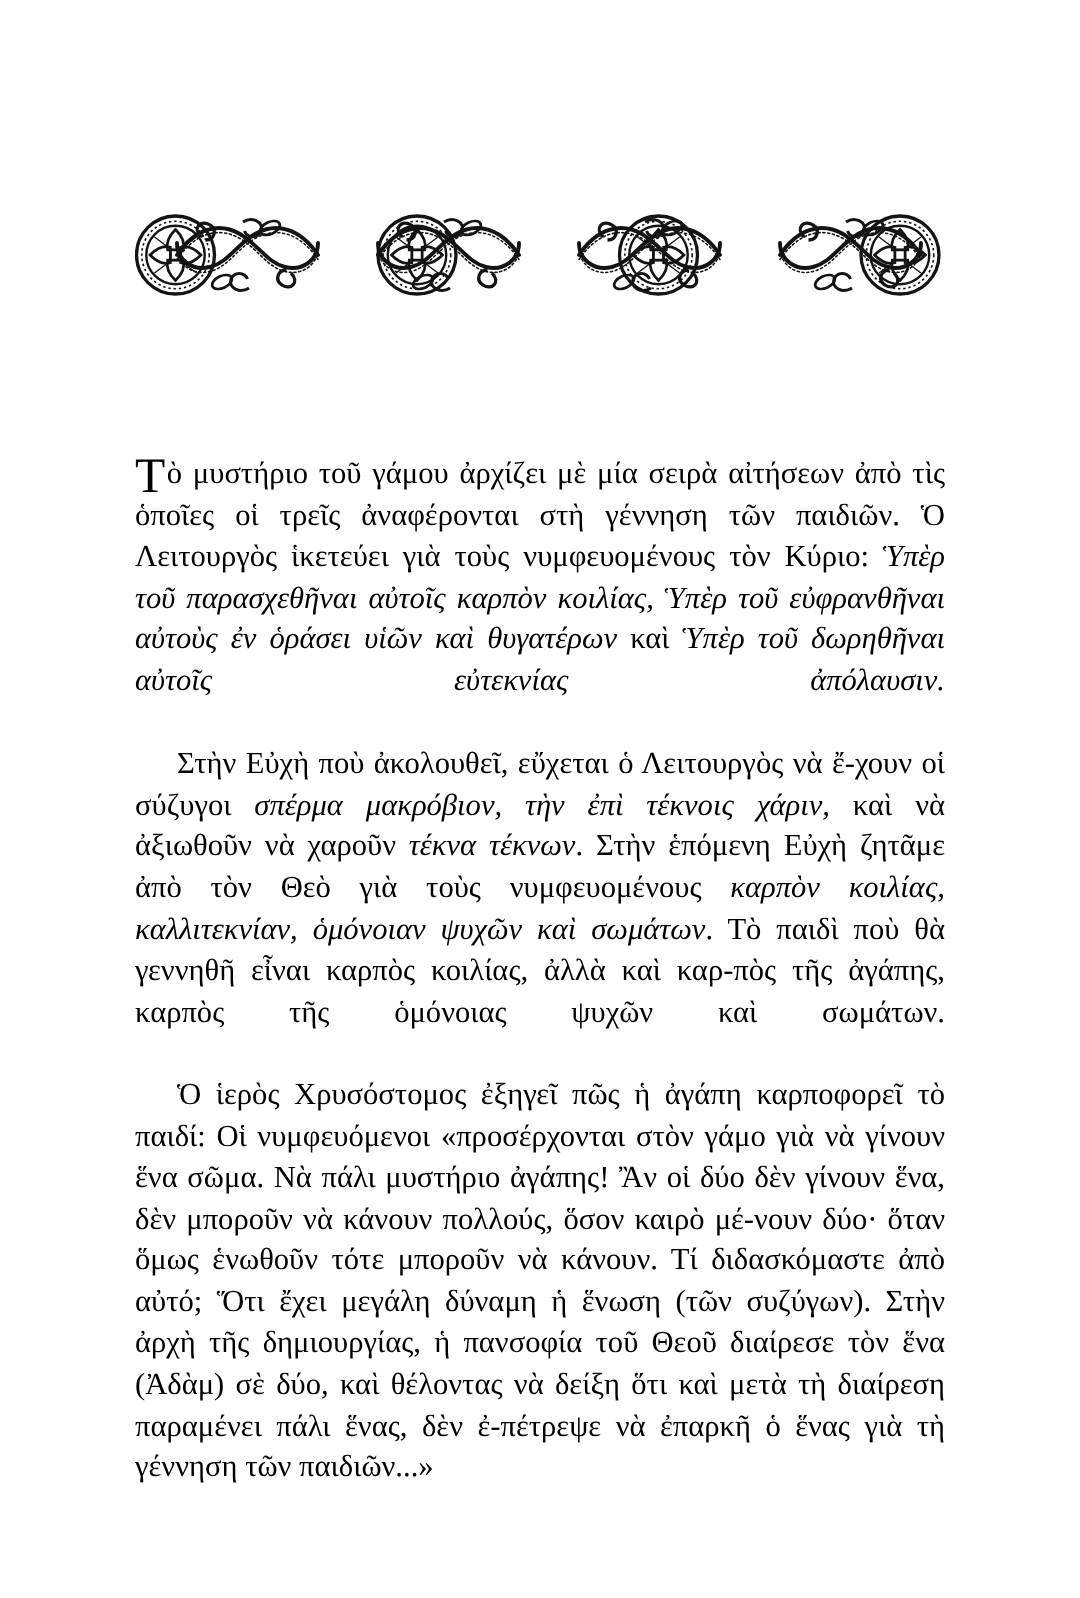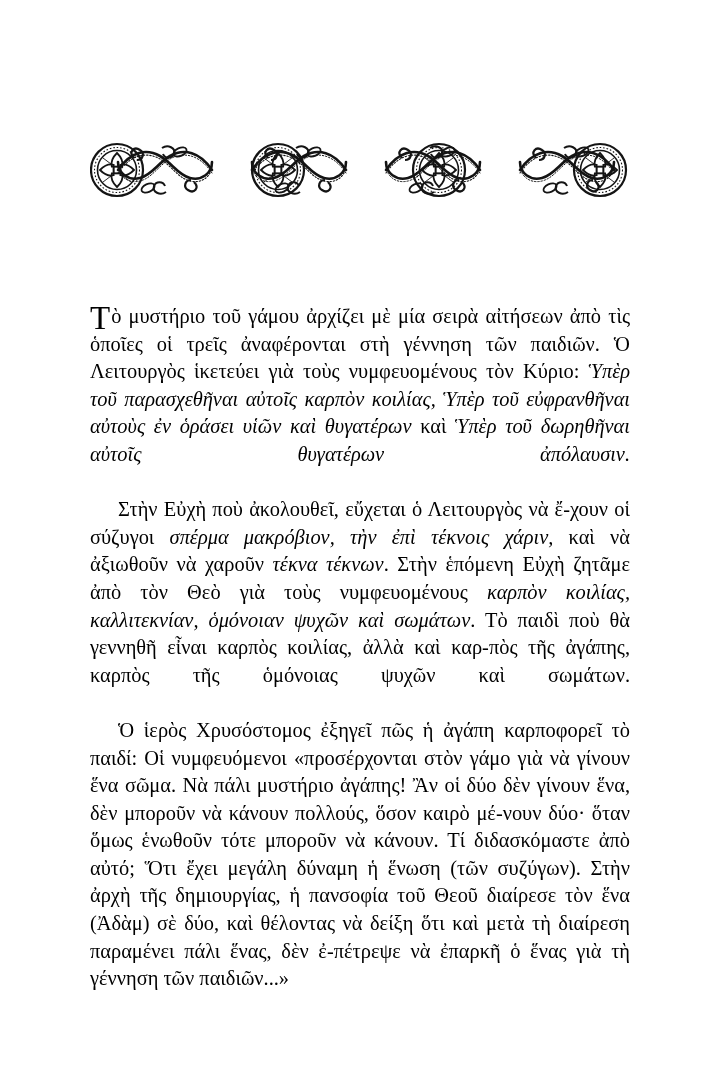--- a/index.html
+++ b/index.html
@@ -133,21 +133,21 @@
         <use href="#medallion" transform="translate(349,28)"></use>
         <use href="#medallion" transform="translate(510,28)"></use>
       </g>
     </svg>
   </div>
 
 
   <div class="body-col">
 
     <p class="para first">
-      <span class="dropcap">Τ</span><span>ὸ μυστήριο τοῦ γάμου ἀρχίζει μὲ μία σειρὰ αἰτήσεων ἀπὸ τὶς ὁποῖες οἱ τρεῖς ἀναφέρονται στὴ γέννηση τῶν παιδιῶν. Ὁ Λειτουργὸς ἱκετεύει γιὰ τοὺς νυμφευομένους τὸν Κύριο: </span><i>Ὑπὲρ τοῦ παρασχεθῆναι αὐτοῖς καρπὸν κοιλίας, Ὑπὲρ τοῦ εὐφρανθῆναι αὐτοὺς ἐν ὁράσει υἱῶν καὶ θυγατέρων </i><span>καὶ </span><i>Ὑπὲρ τοῦ δωρηθῆναι αὐτοῖς θυγατέρων ἀπόλαυσιν.</i>
+      <span class="dropcap">Τ</span><span>ὸ μυστήριο τοῦ γάμου ἀρχίζει μὲ μία σειρὰ αἰτήσεων ἀπὸ τὶς ὁποῖες οἱ τρεῖς ἀναφέρονται στὴ γέννηση τῶν παιδιῶν. Ὁ Λειτουργὸς ἱκετεύει γιὰ τοὺς νυμφευομένους τὸν Κύριο: </span><i>Ὑπὲρ τοῦ παρασχεθῆναι αὐτοῖς καρπὸν κοιλίας, Ὑπὲρ τοῦ εὐφρανθῆναι αὐτοὺς ἐν ὁράσει υἱῶν καὶ θυγατέρων </i><span>καὶ </span><i>Ὑπὲρ τοῦ δωρηθῆναι αὐτοῖς εὐτεκνίας ἀπόλαυσιν.</i>
     </p>
 
     <p class="para"><span>Στὴν Εὐχὴ ποὺ ἀκολουθεῖ, εὔχεται ὁ Λειτουργὸς νὰ ἔ-χουν οἱ σύζυγοι </span><i>σπέρμα μακρόβιον, τὴν ἐπὶ τέκνοις χάριν, </i><span>καὶ νὰ ἀξιωθοῦν νὰ χαροῦν </span><i>τέκνα τέκνων</i><span>. Στὴν ἑπόμενη Εὐχὴ ζητᾶμε ἀπὸ τὸν Θεὸ γιὰ τοὺς νυμφευομένους </span><i>καρπὸν κοιλίας, καλλιτεκνίαν, ὁμόνοιαν ψυχῶν καὶ σωμάτων</i><span>. Τὸ παιδὶ ποὺ θὰ γεννηθῆ εἶναι καρπὸς κοιλίας, ἀλλὰ καὶ καρ-πὸς τῆς ἀγάπης, καρπὸς τῆς ὁμόνοιας ψυχῶν καὶ σωμάτων.</span>
     </p>
 
     <p class="para nolast"><span>Ὁ ἱερὸς Χρυσόστομος ἐξηγεῖ πῶς ἡ ἀγάπη καρποφορεῖ τὸ παιδί: Οἱ νυμφευόμενοι «προσέρχονται στὸν γάμο γιὰ νὰ γίνουν ἕνα σῶμα. Νὰ πάλι μυστήριο ἀγάπης! Ἂν οἱ δύο δὲν γίνουν ἕνα, δὲν μποροῦν νὰ κάνουν πολλούς, ὅσον καιρὸ μέ-νουν δύο· ὅταν ὅμως ἑνωθοῦν τότε μποροῦν νὰ κάνουν. Τί διδασκόμαστε ἀπὸ αὐτό; Ὅτι ἔχει μεγάλη δύναμη ἡ ἕνωση (τῶν συζύγων). Στὴν ἀρχὴ τῆς δημιουργίας, ἡ πανσοφία τοῦ Θεοῦ διαίρεσε τὸν ἕνα (Ἀδὰμ) σὲ δύο, καὶ θέλοντας νὰ δείξη ὅτι καὶ μετὰ τὴ διαίρεση παραμένει πάλι ἕνας, δὲν ἐ-πέτρεψε νὰ ἐπαρκῆ ὁ ἕνας γιὰ τὴ γέννηση τῶν παιδιῶν...»</span>
     </p>
 
   </div>
 </div>

